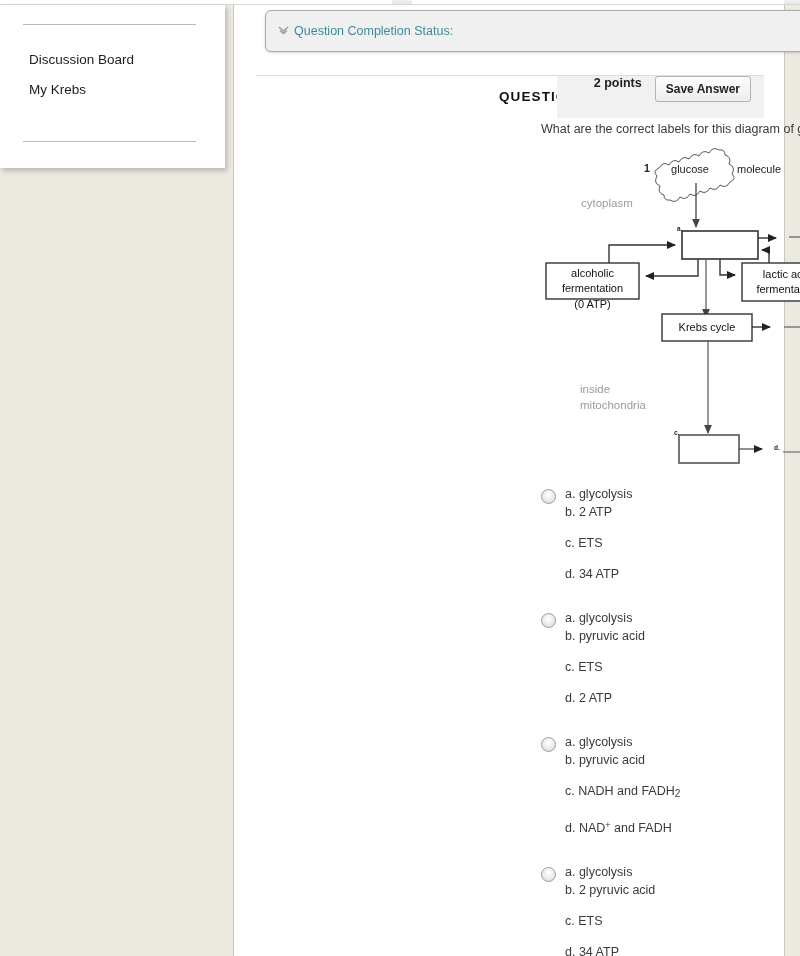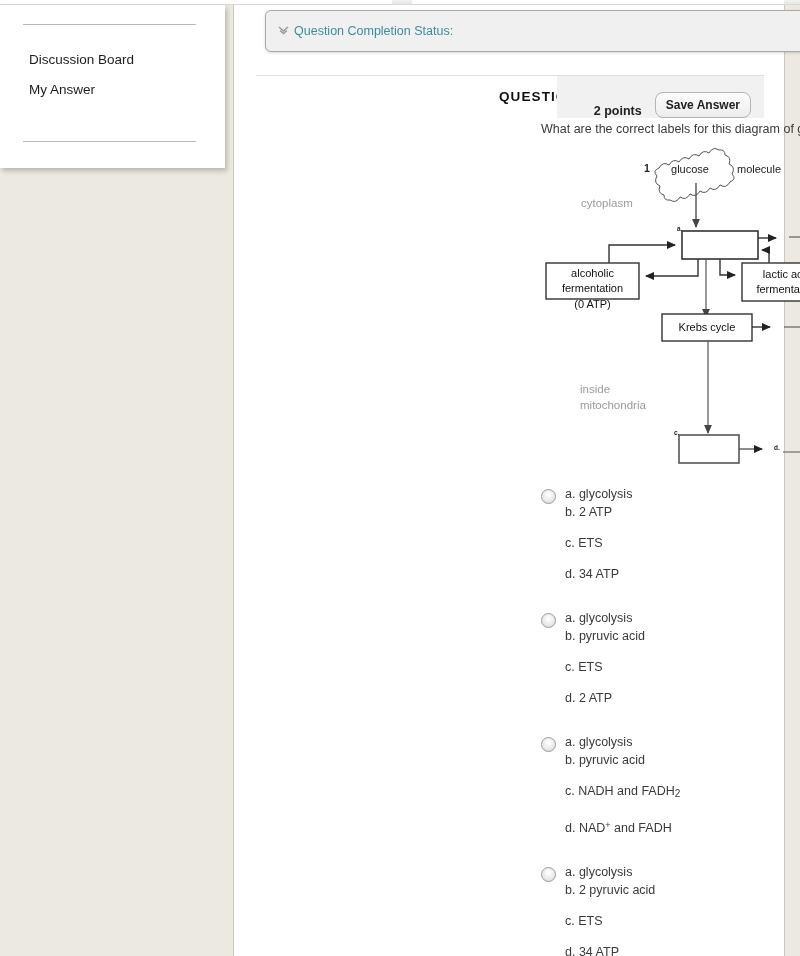--- a/index.html
+++ b/index.html
@@ -107,35 +107,35 @@
   .q-title {
     position: absolute; left: 243px; top: 13px;
     font-size: 13.5px; font-weight: bold;
     letter-spacing: 1.1px;
     color: #111;
   }
   .q-meta {
     position: absolute; right: 0; top: 0;
     width: 207px; height: 42px;
     background: #f1f1f1;
-    display: flex; align-items: flex-end;
+    display: flex; align-items: flex-start;
     justify-content: flex-end;
     padding-right: 13px;
   }
   .q-points {
     font-size: 12.5px; font-weight: bold;
     color: #222; margin-right: 13px;
   }
   .save-btn {
     font-family: "Liberation Sans", sans-serif;
     font-size: 12px; font-weight: bold;
     color: #222;
     background: linear-gradient(#fdfdfd, #ededed);
     border: 1px solid #b4b4b4;
-    border-radius: 8px;
+    border-radius: 3px;
     padding: 5px 10px;
     cursor: pointer;
   }
 
   
   .prompt {
     position: absolute; left: 307px; top: 117px;
     font-size: 12.5px; color: #3a3a3a;
     white-space: nowrap;
   }
@@ -189,21 +189,21 @@
 
   <div class="top-strip">
     <div class="top-strip-seg" style="left:0;width:392px;"></div>
     <div class="top-strip-seg" style="left:412px;width:372px;"></div>
   </div>
 
   <div class="nav-panel">
     <div class="nav-divider top"></div>
     <div class="nav-list">
       <a class="nav-item">Discussion Board</a>
-      <a class="nav-item">My Answer</a>
+      <a class="nav-item">My Krebs</a>
     </div>
     <div class="nav-divider bottom"></div>
   </div>
 
   <div class="content-col">
 
     <div class="status-bar">
       <div class="status-inner">
         <span class="chev">
           <svg width="11" height="12" viewBox="0 0 11 12">

